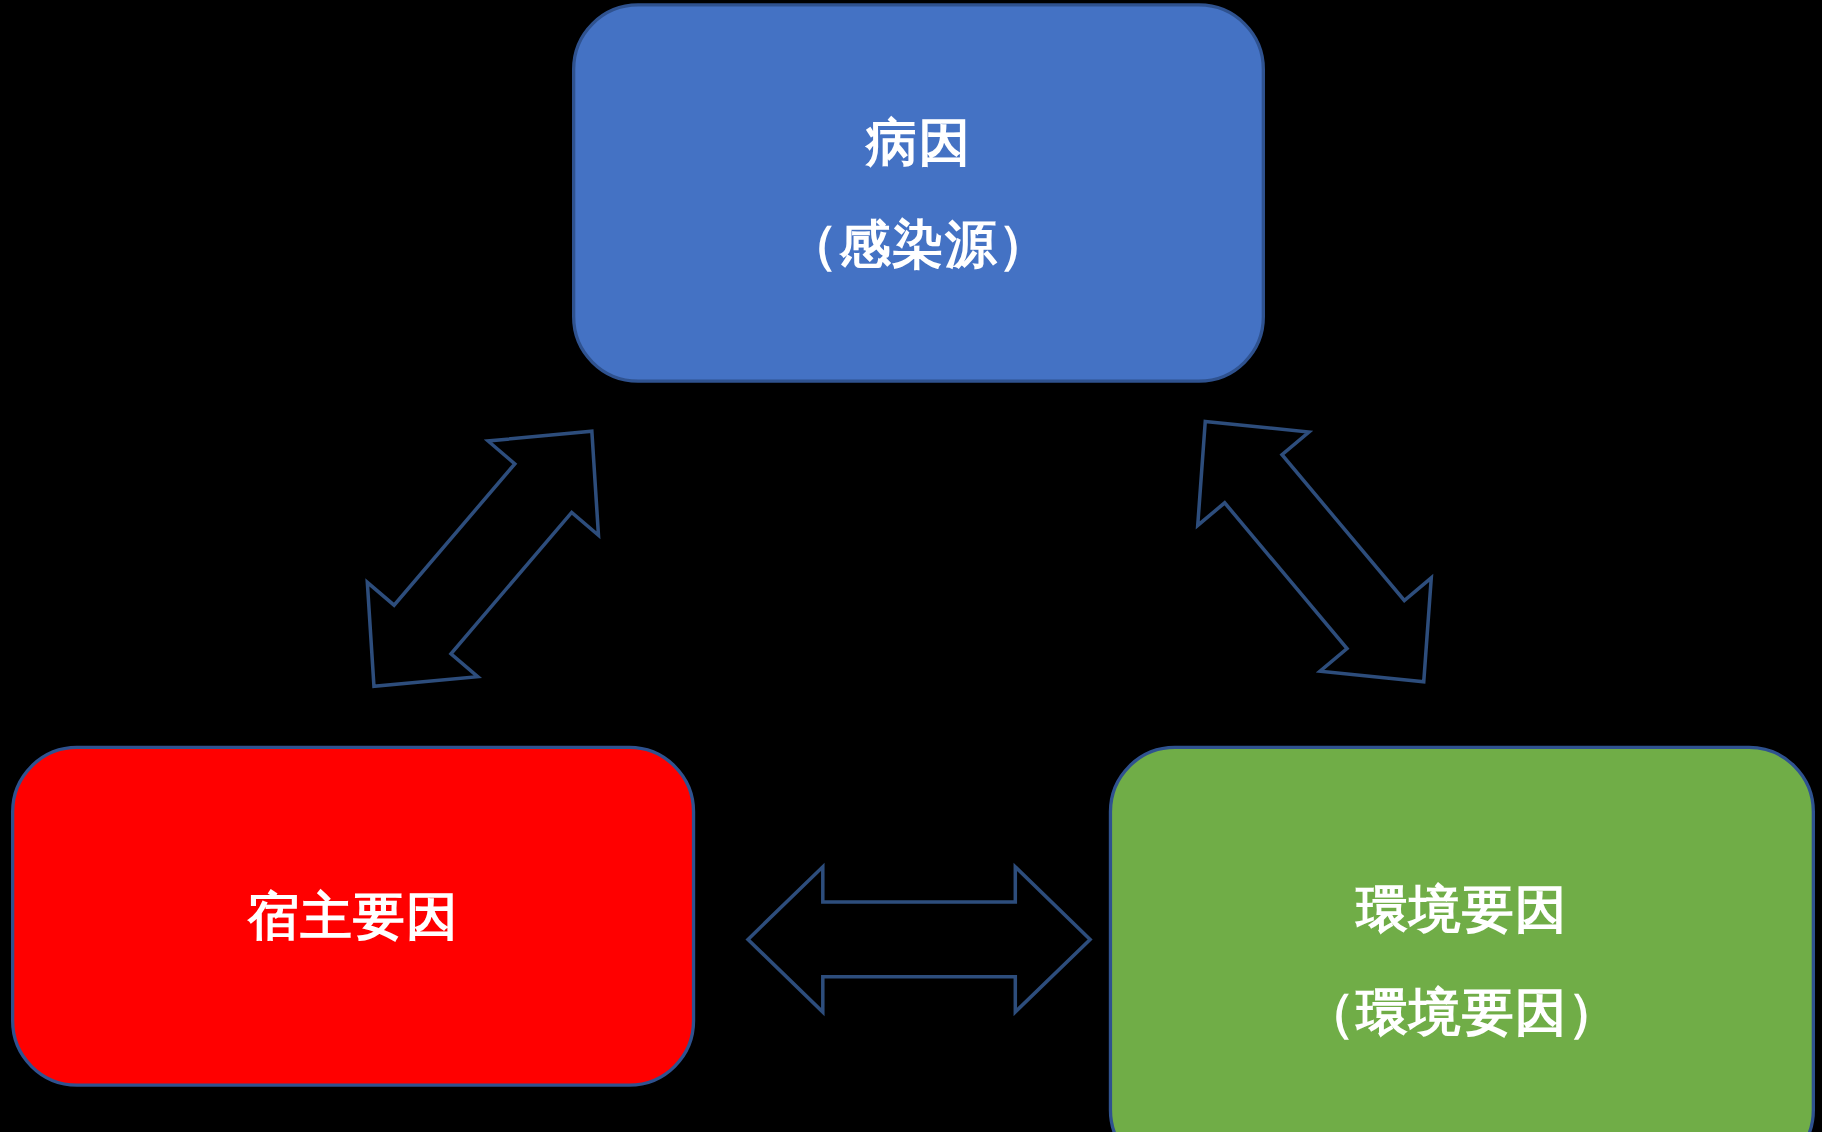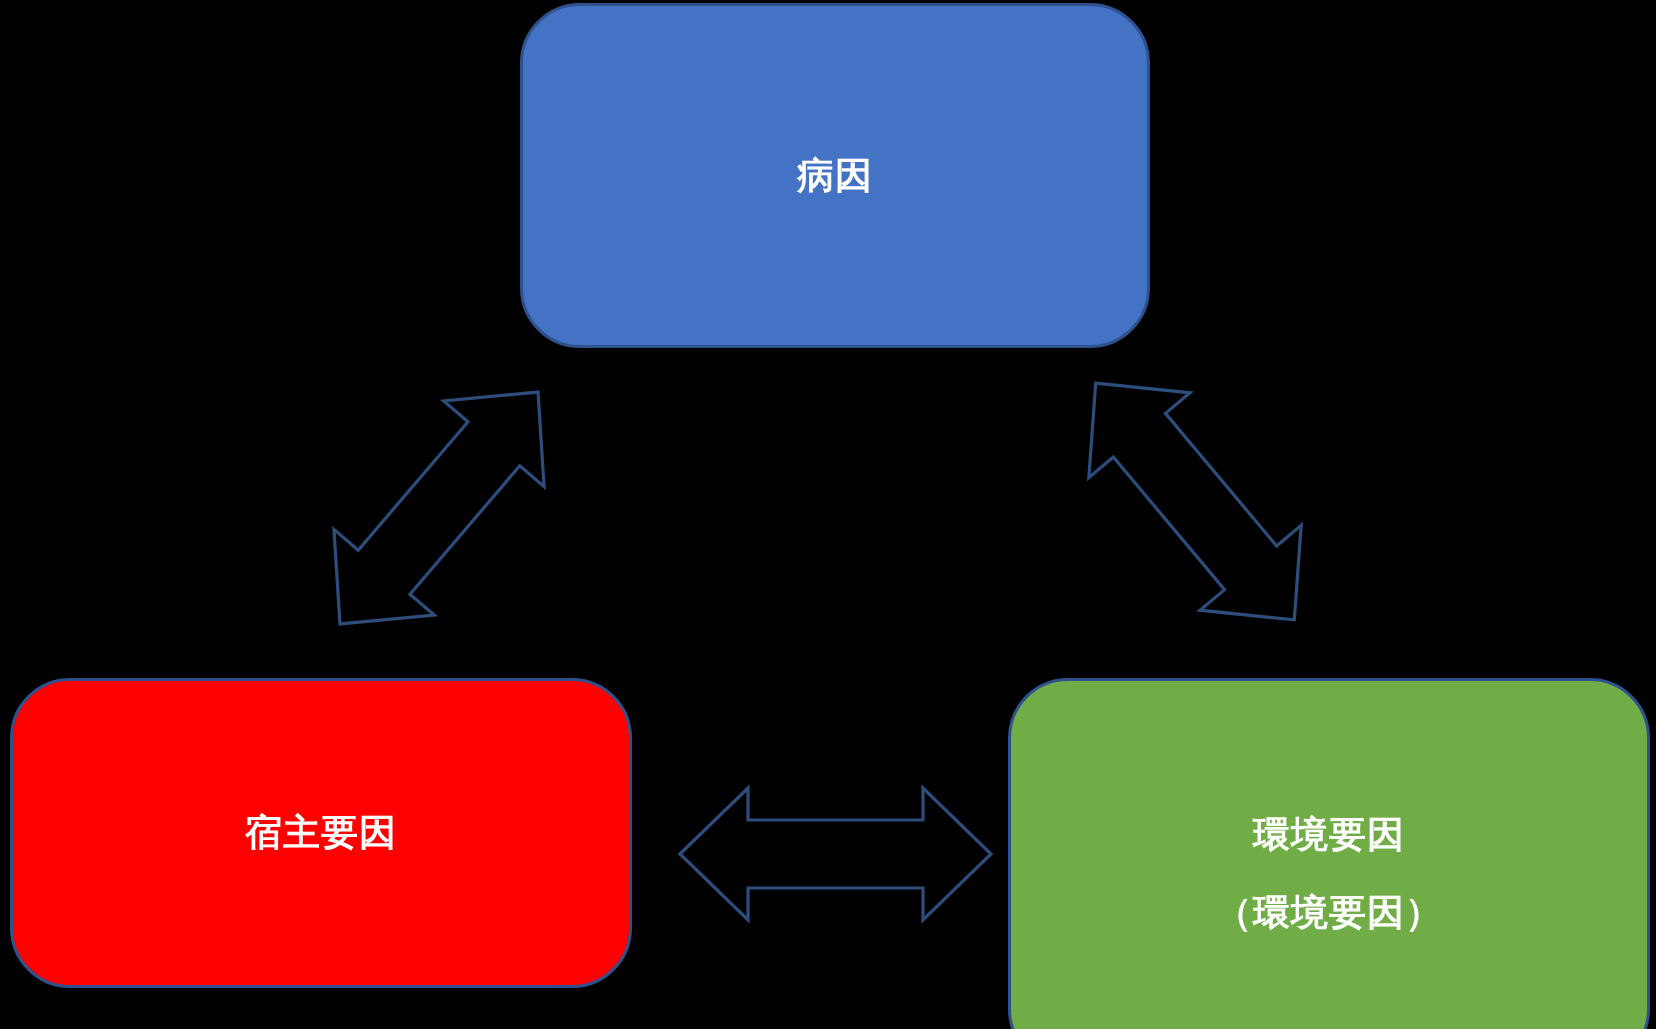--- a/index.html
+++ b/index.html
@@ -32,21 +32,21 @@
     box-sizing: border-box;
     border-radius: 60px;
     border: 3px solid #2F528F;
     display: flex;
     flex-direction: column;
     align-items: center;
     justify-content: center;
     text-align: left;
     color: #ffffff;
     font-weight: bold;
-    font-size: 37px;
+    font-size: 47px;
     line-height: 1.45;
     letter-spacing: 1px;
     gap: 24px;
   }
   .node-agent {
     left: 520px;
     top: 3px;
     width: 630px;
     height: 345px;
   }
@@ -72,20 +72,21 @@
 
     <polygon class="connector" transform="translate(439 508) rotate(-49.5)" points="-152.5,0 -84.5,-66 -84.5,-34 84.5,-34 84.5,-66 152.5,0 84.5,66 84.5,34 -84.5,34 -84.5,66" stroke="#2D4D7C"></polygon>
 
     <polygon class="connector" transform="translate(1195 501.5) rotate(50)" points="-154.5,0 -86.5,-66 -86.5,-34 86.5,-34 86.5,-66 154.5,0 86.5,66 86.5,34 -86.5,34 -86.5,66" stroke="#2D4D7C"></polygon>
 
     <polygon class="connector" transform="translate(835.5 854)" points="-155.5,0 -87.5,-66 -87.5,-34 87.5,-34 87.5,-66 155.5,0 87.5,66 87.5,34 -87.5,34 -87.5,66" stroke="#2D4D7C"></polygon>
   </svg>
 
   <div class="node node-agent" style="background: rgb(68, 114, 196); border-color: rgb(47, 82, 143); color: rgb(255, 255, 255);">
     <div>病因</div>
+    <div>（感染源）</div>
   </div>
 
   <div class="node node-host" style="background: rgb(255, 0, 0); border-color: rgb(47, 82, 143); color: rgb(255, 255, 255);">
     <div>宿主要因</div>
   </div>
 
   <div class="node node-env" style="background: rgb(112, 173, 71); border-color: rgb(47, 82, 143); color: rgb(255, 255, 255);">
     <div>環境要因</div>
     <div>（環境要因）</div>
   </div>

